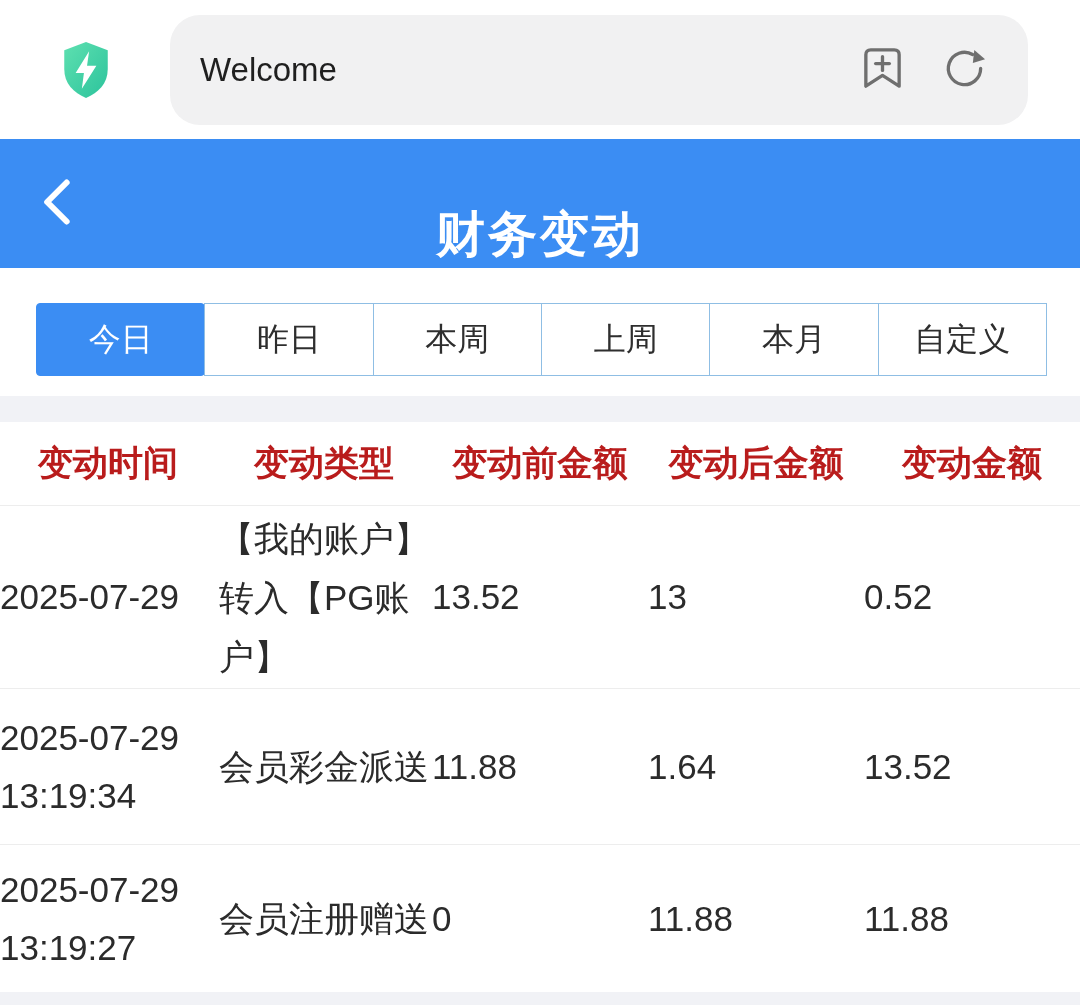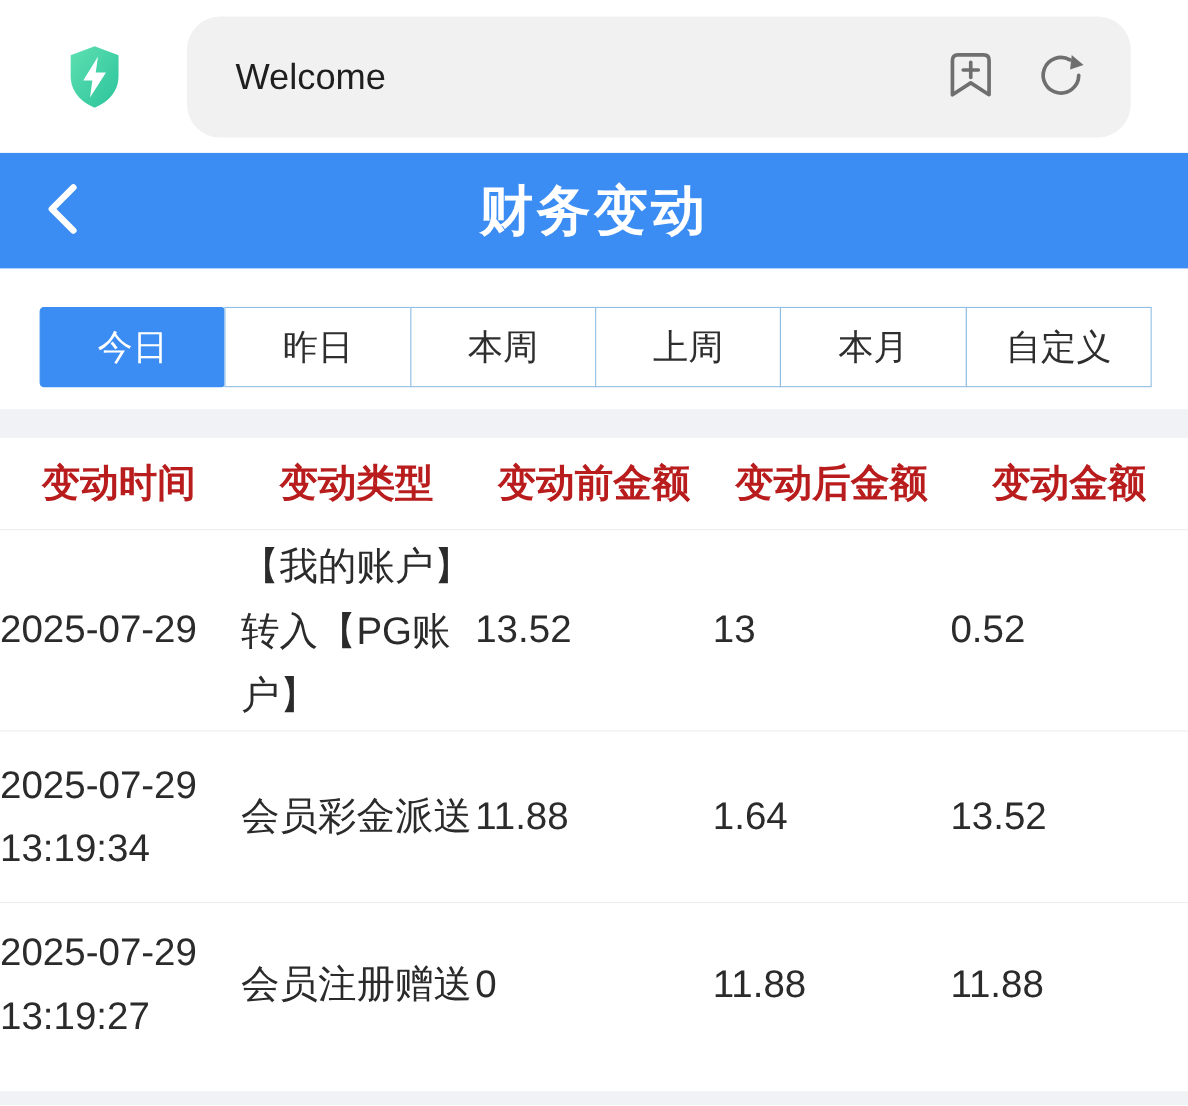--- a/index.html
+++ b/index.html
@@ -18,27 +18,27 @@
     overflow:hidden;position:relative;
   }
   
   .browser-bar{height:139px;display:flex;align-items:center;background:#fff;}
   .logo{width:52px;height:58px;margin-left:60px;flex:0 0 auto;display:flex;}
   .address-pill{
     flex:1;height:110px;margin-left:58px;margin-right:52px;
     background:#F1F1F2;border-radius:30px;
     display:flex;align-items:center;
   }
-  .address-text{margin-left:44px;font-size:33px;color:#1F1F1F;flex:1;}
+  .address-text{margin-left:30px;font-size:33px;color:#1F1F1F;flex:1;}
   .pill-icons{display:flex;align-items:center;gap:34px;margin-right:40px;}
   .pill-btn{width:48px;height:48px;display:flex;align-items:center;justify-content:center;cursor:pointer;background:none;border:none;}
   
   .app-header{
-    height:105px;background:var(--accent);
-    display:flex;align-items:center;justify-content:center;position:relative;
+    height:129px;background:var(--accent);
+    display:flex;align-items:flex-end;justify-content:center;position:relative;
   }
   .back-button{
     position:absolute;left:38px;top:0;height:100%;width:72px;
     display:flex;align-items:center;cursor:pointer;background:none;border:none;
   }
   .page-title{color:#fff;font-size:49px;font-weight:bold;letter-spacing:3px;}
   
   .tab-bar{margin:20px 33px 0 36px;height:88px;display:flex;}
   .tab{
     flex:1;margin-left:-1px;background:#fff;

